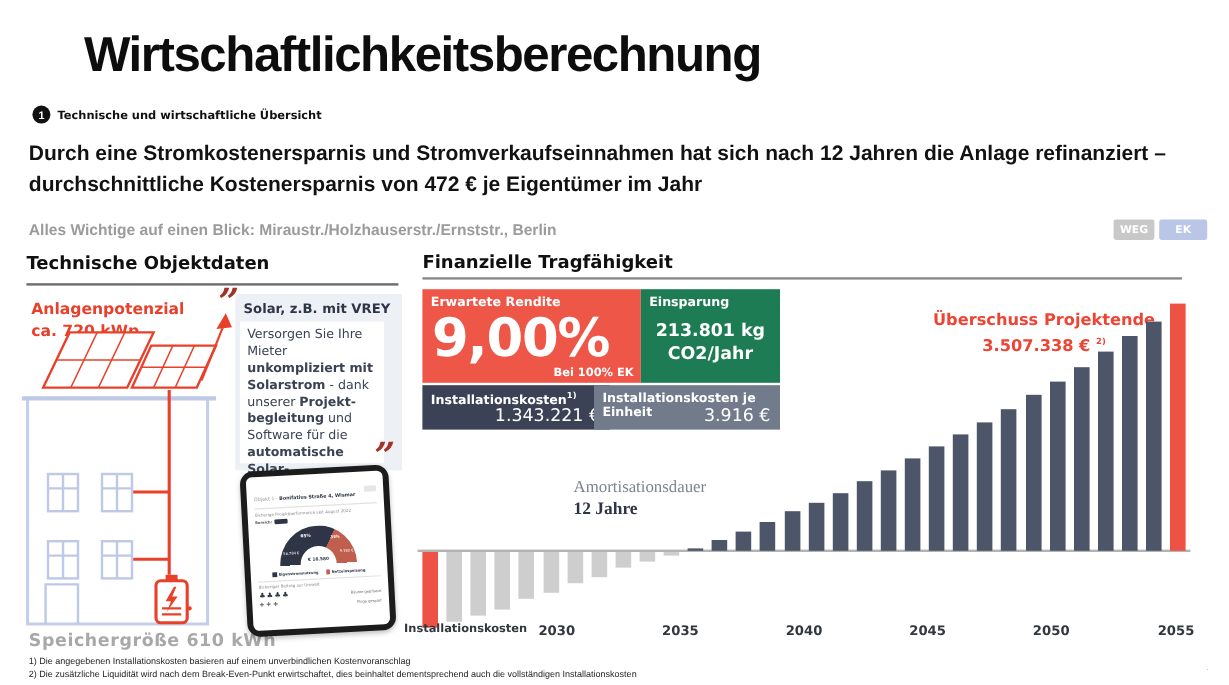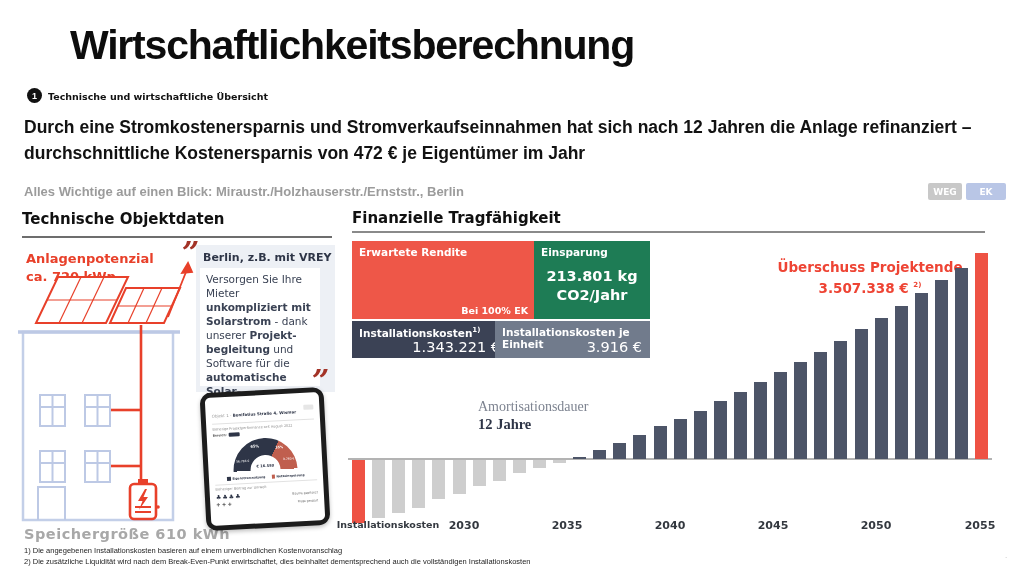--- a/index.html
+++ b/index.html
@@ -181,21 +181,21 @@
       <line x1="117" y1="257" x2="133" y2="257" stroke="#e8402a" stroke-width="2"></line>
       <line x1="117" y1="252" x2="133" y2="252" stroke="#e8402a" stroke-width="2"></line>
       <circle cx="140" cy="252" r="1.8" fill="#e8402a"></circle>
     </g>
   </svg>
 
   <div class="abs storage">Speichergröße 610 kWh</div>
 
   <div class="abs quote-box"></div>
   <div class="abs qmark qmark-top">”</div>
-  <div class="abs quote-head">Berlin, z.B. mit VREY</div>
+  <div class="abs quote-head">Solar, z.B. mit VREY</div>
   <div class="abs quote-inner"><span>Versorgen Sie Ihre Mieter </span><span class="qb">unkompliziert mit Solarstrom</span><span> - dank unserer </span><span class="qb">Projekt-begleitung</span><span> und Software für die </span><span class="qb">automatische Solar-stromabrechnung</span></div>
   <div class="abs qmark qmark-bottom">”</div>
 
   <div class="abs tablet">
     <div class="tab-screen">
       <div class="tab-head">
         <div><span class="pre">Objekt 1 - </span><span class="ttl">Bonifatius Straße 4, Wismar</span></div>
         <div class="tab-btn"></div>
       </div>
       <div class="tab-sub">Bisherige Projektperformance seit August 2022</div>
@@ -233,20 +233,21 @@
       </div>
     </div>
   </div>
 
   <div class="abs sec-head" style="left:352px;top:209px;">Finanzielle Tragfähigkeit</div>
   <div class="abs rule" style="left:352px;top:231px;width:633px;height:1.5px;background:#8a8a8a;"></div>
 
   <div class="abs cards">
     <div class="card card-red">
       <div class="lab">Erwartete Rendite</div>
+      <div class="big">9,00%</div>
       <div class="note">Bei 100% EK</div>
     </div>
     <div class="card card-green">
       <div class="lab">Einsparung</div>
       <div class="val">
         <div>213.801 kg</div>
         <div>CO2/Jahr</div>
       </div>
     </div>
     <div class="card card-navy">

